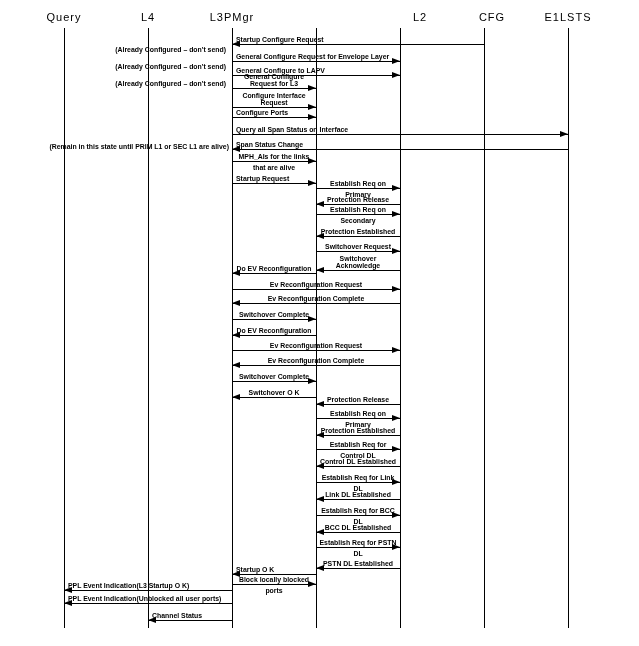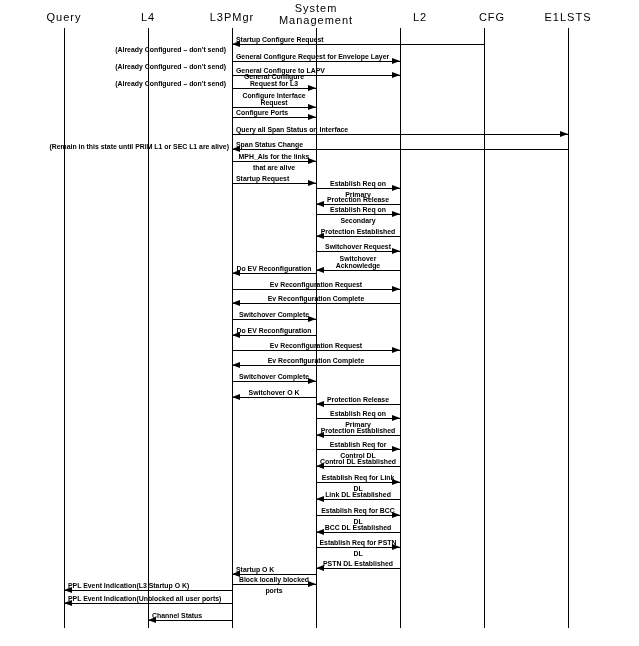--- a/index.html
+++ b/index.html
@@ -33,24 +33,20 @@
     </div>
     <div class="lifeline" style="left: 64px; top: 28px; height: 600px;"></div>
     <div class="actor-label" style="left: 148px;">
       <div>L4</div>
     </div>
     <div class="lifeline" style="left: 148px; top: 28px; height: 600px;"></div>
     <div class="actor-label" style="left: 232px;">
       <div>L3PMgr</div>
     </div>
     <div class="lifeline" style="left: 232px; top: 28px; height: 600px;"></div>
-    <div class="actor-label two" style="left: 316px;">
-      <div>System</div>
-      <div>Management</div>
-    </div>
     <div class="lifeline" style="left: 316px; top: 28px; height: 600px;"></div>
     <div class="actor-label" style="left: 420px;">
       <div>L2</div>
     </div>
     <div class="lifeline" style="left: 400px; top: 28px; height: 600px;"></div>
     <div class="actor-label" style="left: 492px;">
       <div>CFG</div>
     </div>
     <div class="lifeline" style="left: 484px; top: 28px; height: 600px;"></div>
     <div class="actor-label" style="left: 568px;">

